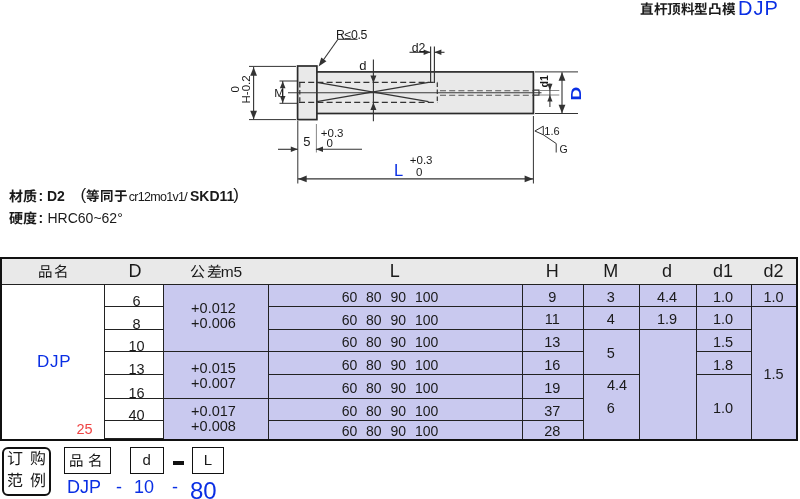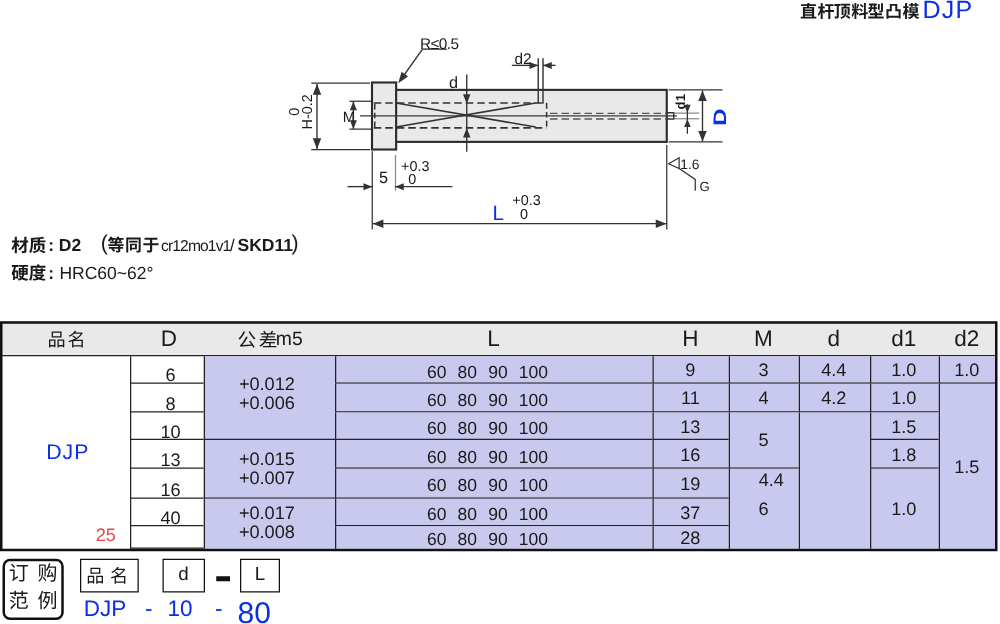--- a/index.html
+++ b/index.html
@@ -214,21 +214,21 @@
 <div class="abs" style="left:492.25px;top:332.75px;width:120px;text-align:center;font-size:14.5px;color:#1a1a1a;font-weight:normal;line-height:18px">13</div>
 <div class="abs" style="left:492.25px;top:355.5px;width:120px;text-align:center;font-size:14.5px;color:#1a1a1a;font-weight:normal;line-height:18px">16</div>
 <div class="abs" style="left:492.25px;top:378.75px;width:120px;text-align:center;font-size:14.5px;color:#1a1a1a;font-weight:normal;line-height:18px">19</div>
 <div class="abs" style="left:492.25px;top:401.5px;width:120px;text-align:center;font-size:14.5px;color:#1a1a1a;font-weight:normal;line-height:18px">37</div>
 <div class="abs" style="left:492.25px;top:421.5px;width:120px;text-align:center;font-size:14.5px;color:#1a1a1a;font-weight:normal;line-height:18px">28</div>
 <div class="abs" style="left:550.75px;top:287.75px;width:120px;text-align:center;font-size:14.5px;color:#1a1a1a;font-weight:normal;line-height:18px">3</div>
 <div class="abs" style="left:550.75px;top:310.25px;width:120px;text-align:center;font-size:14.5px;color:#1a1a1a;font-weight:normal;line-height:18px">4</div>
 <div class="abs" style="left:550.75px;top:344.25px;width:120px;text-align:center;font-size:14.5px;color:#1a1a1a;font-weight:normal;line-height:18px">5</div>
 <div class="abs" style="left:550.75px;top:398.75px;width:120px;text-align:center;font-size:14.5px;color:#1a1a1a;font-weight:normal;line-height:18px">6</div>
 <div class="abs" style="left:607.0px;top:287.75px;width:120px;text-align:center;font-size:14.5px;color:#1a1a1a;font-weight:normal;line-height:18px">4.4</div>
-<div class="abs" style="left:607.0px;top:310.25px;width:120px;text-align:center;font-size:14.5px;color:#1a1a1a;font-weight:normal;line-height:18px">4.2</div>
+<div class="abs" style="left:607.0px;top:310.25px;width:120px;text-align:center;font-size:14.5px;color:#1a1a1a;font-weight:normal;line-height:18px">1.9</div>
 <div class="abs" style="left:607.0px;top:376.0px;width:120px;text-align:left;font-size:14.5px;color:#1a1a1a;font-weight:normal;line-height:18px">4.4</div>
 <div class="abs" style="left:663.0px;top:287.75px;width:120px;text-align:center;font-size:14.5px;color:#1a1a1a;font-weight:normal;line-height:18px">1.0</div>
 <div class="abs" style="left:663.0px;top:310.25px;width:120px;text-align:center;font-size:14.5px;color:#1a1a1a;font-weight:normal;line-height:18px">1.0</div>
 <div class="abs" style="left:663.0px;top:332.75px;width:120px;text-align:center;font-size:14.5px;color:#1a1a1a;font-weight:normal;line-height:18px">1.5</div>
 <div class="abs" style="left:663.0px;top:355.5px;width:120px;text-align:center;font-size:14.5px;color:#1a1a1a;font-weight:normal;line-height:18px">1.8</div>
 <div class="abs" style="left:663.0px;top:398.75px;width:120px;text-align:center;font-size:14.5px;color:#1a1a1a;font-weight:normal;line-height:18px">1.0</div>
 <div class="abs" style="left:713.5px;top:287.75px;width:120px;text-align:center;font-size:14.5px;color:#1a1a1a;font-weight:normal;line-height:18px">1.0</div>
 <div class="abs" style="left:713.5px;top:364.75px;width:120px;text-align:center;font-size:14.5px;color:#1a1a1a;font-weight:normal;line-height:18px">1.5</div>
 <div class="abs" style="left:2px;top:446.5px;width:49px;height:49.5px;border:2px solid #111;border-radius:6px"></div>
 <svg style="position:absolute;left:7px;top:450.3px;overflow:visible" width="16" height="16">

